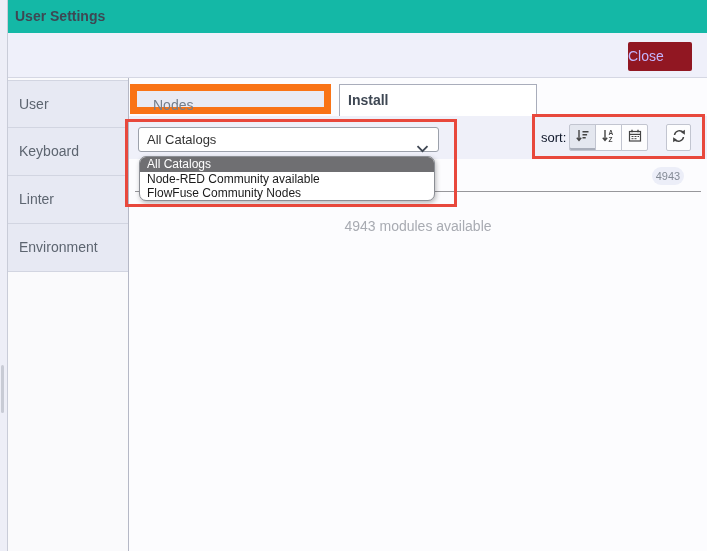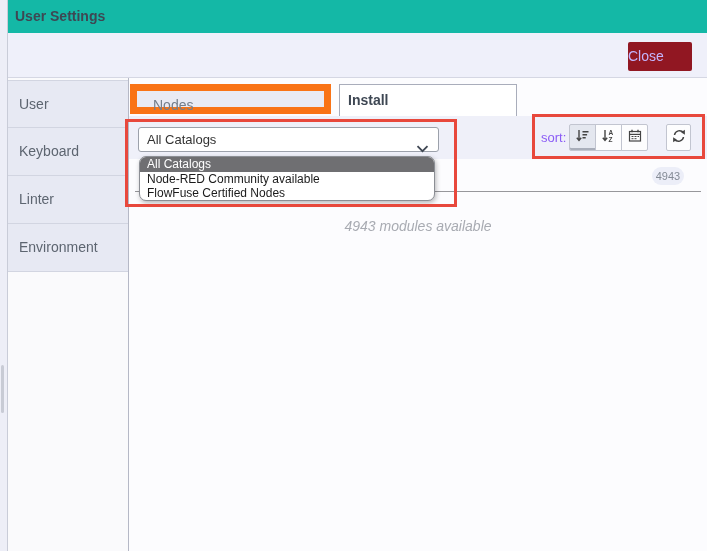--- a/index.html
+++ b/index.html
@@ -38,51 +38,51 @@
   .sidebar-item.active { background:#FDFDFF; color:#3E4753; font-weight:bold;
     width:122px; position:relative; z-index:3; }
 
   
   .content { position:absolute; left:120px; top:0; right:0; bottom:0;
     border-left:1px solid #B5B8C6; background:#FCFCFE; }
 
   .tab-nodes { position:absolute; left:1px; top:6px; width:201px; height:30px;
     background:#E9EAF4; border:7px solid #f97316; line-height:28px; padding-left:16px;
     color:#747E8C; font-size:14px; cursor:pointer; }
-  .tab-install { position:absolute; left:210px; top:6px; width:178px; height:32px;
+  .tab-install { position:absolute; left:210px; top:6px; width:198px; height:32px;
     background:#FFFFFF; border:1px solid #A9ADBB; border-bottom:none; line-height:30px;
     padding-left:8px; color:#3E4753; font-weight:bold; font-size:14px; z-index:2; cursor:pointer; }
 
   .toolbar { position:absolute; left:0; top:38px; right:0; height:43px; background:#EFF0F9; }
 
   .catalog-select { position:absolute; left:9px; top:11px; width:301px; height:25px;
     background:#ffffff; border:1px solid #9CA1AB; border-radius:3px;
     font-size:13px; color:#333333; line-height:23px; padding-left:8px; cursor:pointer; }
   .catalog-select .chev { position:absolute; right:9px; top:9px; }
 
   .sort-label { position:absolute; left:412px; top:0; height:43px; line-height:43px;
-    font-size:13px; color:#8b5cf6; }
+    font-size:13px; color:#0f172a; }
   .sort-group { position:absolute; left:440px; top:8px; height:27px; display:flex; }
   .sort-btn { width:27px; height:27px; background:#FDFDFE; border:1px solid #C2C5D0;
     margin-left:-1px; display:flex; align-items:center; justify-content:center; cursor:pointer; }
   .sort-btn:first-child { margin-left:0; border-radius:2px 0 0 2px; }
   .sort-btn:last-child { border-radius:0 2px 2px 0; }
   .sort-btn.active { background:#E4E7EF; box-shadow:inset 0 -2px 0 #A9AEBA; }
   .refresh-btn { position:absolute; left:537px; top:8px; width:25px; height:27px;
     background:#FDFDFE; border:1px solid #C2C5D0; border-radius:2px;
     display:flex; align-items:center; justify-content:center; cursor:pointer; }
 
   .count-badge { position:absolute; left:523px; top:89px; width:32px; height:18px;
     background:#ECEEF8; border-radius:9px; font-size:11px; color:#848B96;
     text-align:center; line-height:18px; }
   .search-underline { position:absolute; left:6px; right:6px; top:113px; height:1px;
     background:#97979B; }
 
   .modules-msg { position:absolute; left:0; right:0; top:140px; text-align:center;
-    font-style:italic; font-size:14px; color:#A8ABB2; }
+    font-size:14px; color:#A8ABB2; }
 
   
   .dropdown-list { position:absolute; left:10px; top:78px; width:296px; height:45px;
     background:#ffffff; border:1px solid #8B8E94; border-radius:7px; overflow:hidden;
     box-shadow:1px 2px 5px rgba(0,0,0,0.28); z-index:5; font-size:12px; }
   .dropdown-option { height:14px; line-height:14px; padding-left:7px; color:#1B1B1B;
     white-space:nowrap; cursor:pointer; }
   .dropdown-option.highlighted { background:#6F6F72; color:#ffffff; height:15px; line-height:15px; }
 
   
@@ -178,21 +178,21 @@
         </div>
 
         <div class="count-badge">4943</div>
         <div class="search-underline"></div>
 
         <div class="modules-msg">4943 modules available</div>
 
         <div class="dropdown-list">
           <div class="dropdown-option highlighted">All Catalogs</div>
           <div class="dropdown-option">Node-RED Community available</div>
-          <div class="dropdown-option">FlowFuse Certified Nodes</div>
+          <div class="dropdown-option">FlowFuse Community Nodes</div>
         </div>
 
       </div>
     </div>
   </div>
 
   <div class="annotation annotation-1"></div>
   <div class="annotation annotation-2"></div>
 
 </div>

